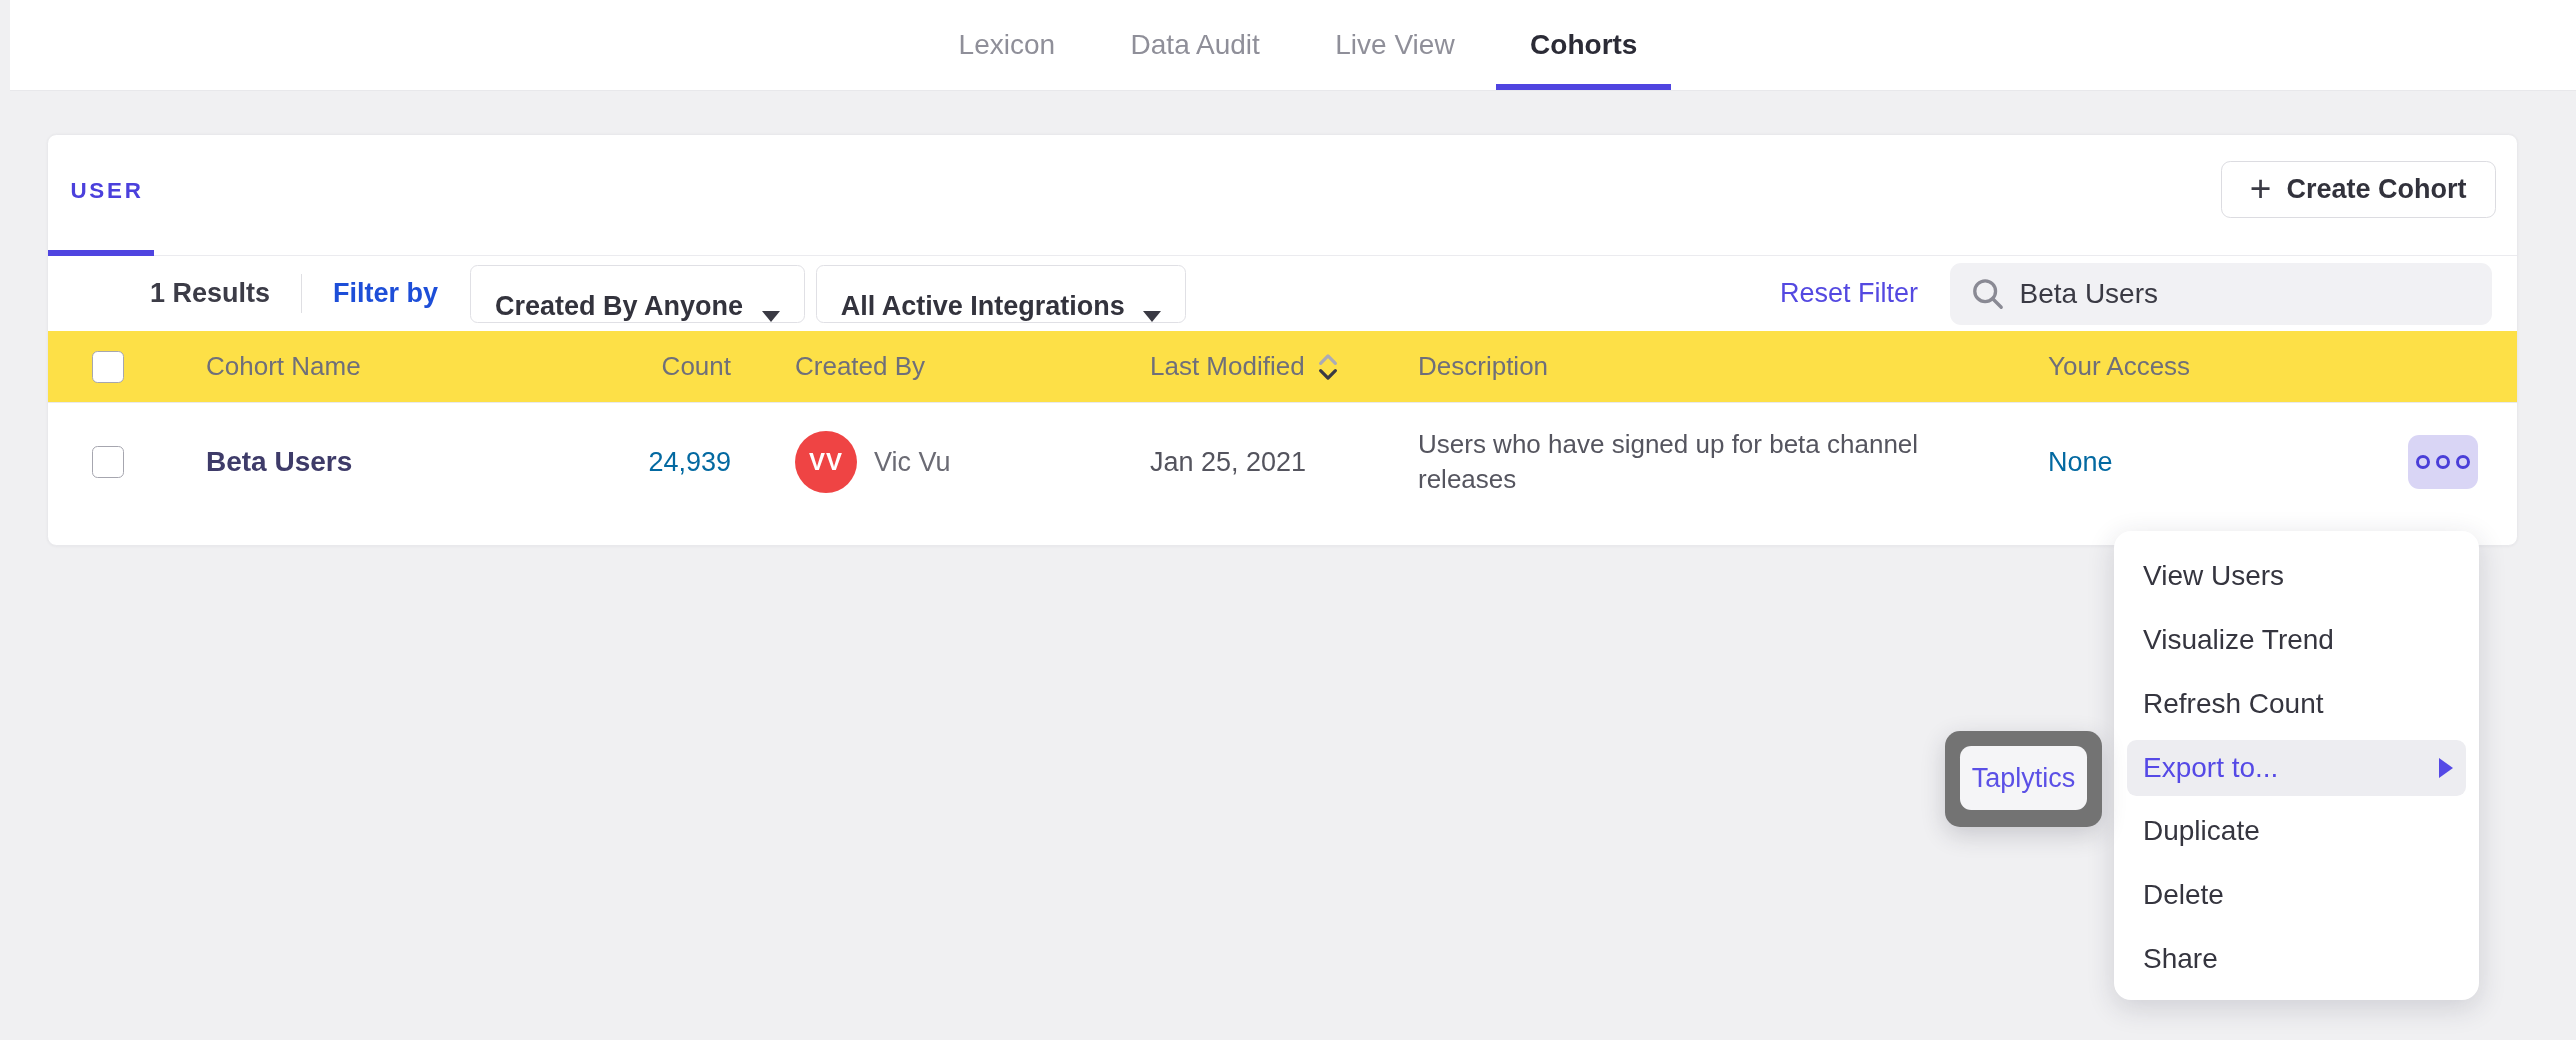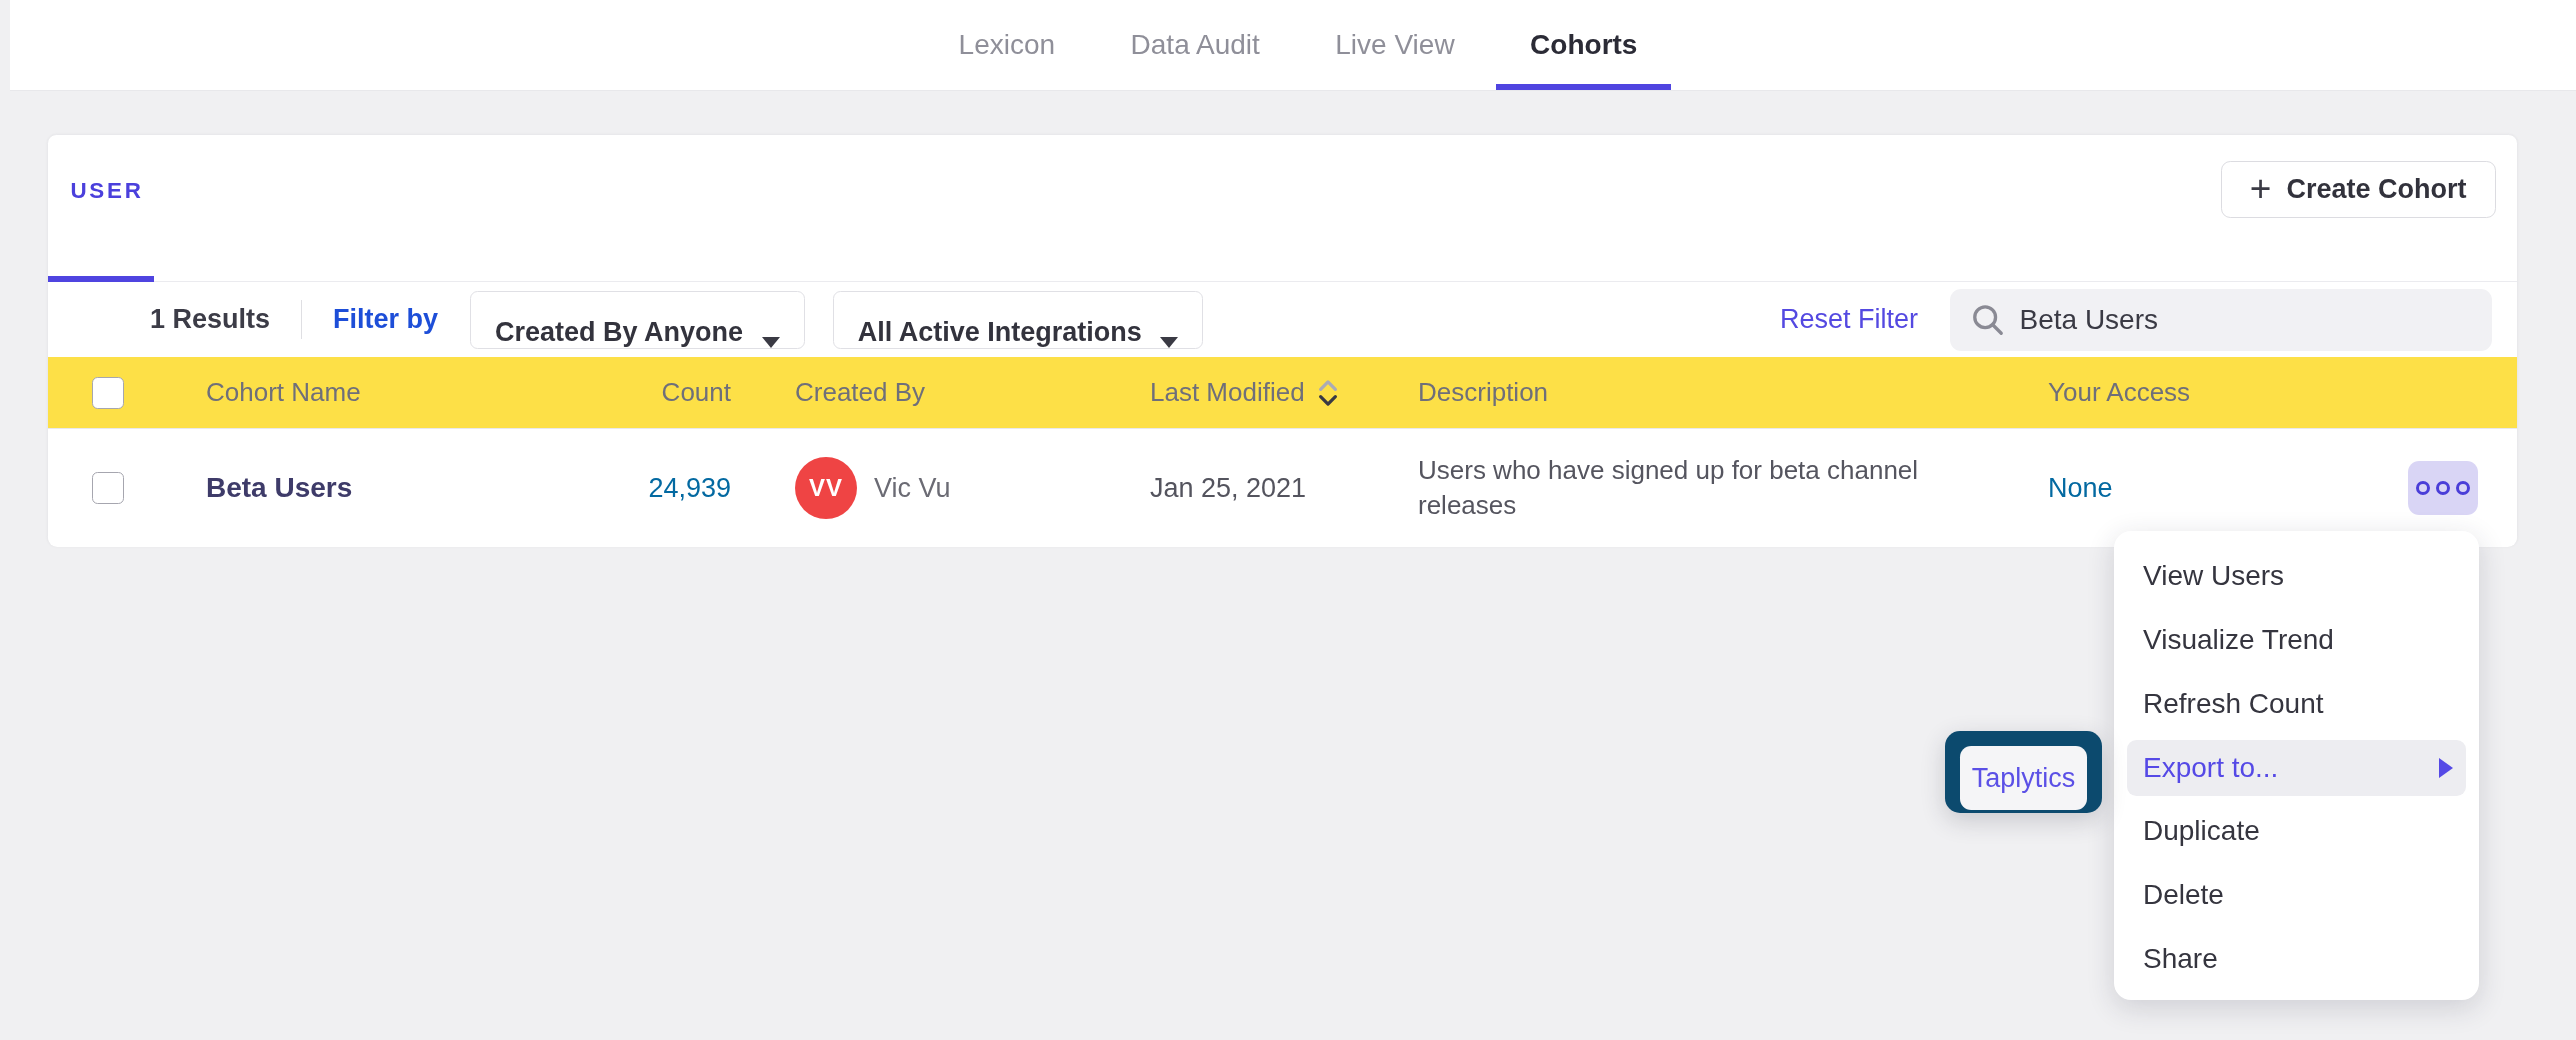--- a/index.html
+++ b/index.html
@@ -13,38 +13,38 @@
   .nav-tabs { display:flex; height:100%; gap:7.5px; }
   .nav-tab { position:relative; height:100%; display:flex; align-items:center; padding:0 34px;
              font-size:28px; color:#8F8F99; font-weight:500; cursor:pointer; }
   .nav-tab.active { color:#2B2B36; font-weight:600; }
   .nav-tab.active .tab-underline { position:absolute; left:0; bottom:0; width:100%; height:6.5px; background:#4F44E0; }
 
   
   .card { position:absolute; left:47px; top:134px; width:2471px; height:412px; background:#ffffff;
           border:0.9px solid #E9E9EC; border-radius:9.3px; box-shadow:0 0.9px 2.8px rgba(30,30,50,0.04); }
 
-  .panel-tabs { position:relative; height:147px; border-bottom:0.9px solid #EBEBEF;padding-left:33px; }
+  .panel-tabs { position:relative; height:121px; border-bottom:0.9px solid #EBEBEF;padding-left:33px; }
   .user-tab { position:absolute; left:22.4px; top:43px; font-size:22.4px; font-weight:700;
               letter-spacing:2.8px; color:#4B40DC; cursor:pointer; }
   .user-underline { position:absolute; left:0; bottom:-0.9px; width:106px; height:5.6px; background:#4F44E0; }
   .create-btn { position:absolute; right:21.5px; top:26px; height:57px; display:flex; align-items:center;
                 gap:15px; padding:0 28px; background:#ffffff; border:1.4px solid #DCDCE1; border-radius:9.3px;
                 font-size:27px; font-weight:600; color:#32323C; cursor:pointer; }
   .plus-glyph { font-size:37px; font-weight:400; color:#3A3A44; line-height:1; margin-top:-2.8px; }
 
   
   .filter-row { height:75px; display:flex; align-items:center; padding-left:102px; padding-right:25px; }
   .results-count { font-size:27px; font-weight:600; color:#3C3C47; white-space:nowrap; }
   .v-divider { width:0.9px; height:39px; background:#DFDFE3; margin:0 31px; }
   .filter-by { font-size:27px; font-weight:600; color:#1d4ed8; margin-right:32px; white-space:nowrap; }
   .dd-btn { height:58px; display:flex; align-items:flex-end; gap:18.7px; padding:0 24px; background:#fff;
             border:1.4px solid #E0E0E5; border-radius:7.5px; font-size:27px; font-weight:600; color:#33333D;
             cursor:pointer; white-space:nowrap; }
-  .dd-btn + .dd-btn { margin-left:28px; }
+  .dd-btn + .dd-btn { margin-left:11px; }
   .caret-down { width:0; height:0; border-left:9.3px solid transparent; border-right:9.3px solid transparent;
                 border-top:11.2px solid #3A3A44; }
   .reset-filter { margin-left:auto; font-size:27px; color:#5449E1; cursor:pointer; white-space:nowrap; }
   .search-box { margin-left:32px; width:542px; height:62px; background:#F1F1F4; border-radius:11.2px;
                 display:flex; align-items:center; padding:0 20.5px; gap:15px; }
   .search-input { flex:1; border:none; outline:none; background:transparent; font-family:"Liberation Sans",sans-serif;
                   font-size:28px; color:#3A3A44; }
 
   
   .grid-row { display:grid; grid-template-columns:114px 318px 207px 64px 355px 268px 630px 308px 1fr;
@@ -72,21 +72,21 @@
   .ctx-menu { position:absolute; left:2114px; top:531px; width:365px; height:469px; background:#fff;
               border-radius:17px; box-shadow:0 7.5px 28px rgba(40,40,60,0.16); padding-top:13px; z-index:10; }
   .menu-item { height:64px; display:flex; align-items:center; padding-left:29px; font-size:28px;
                color:#35353F; cursor:pointer; }
   .menu-item.highlighted { height:56px; margin:3.7px 13px; padding-left:16px; background:#EDEDF1;
                            border-radius:9.3px; color:#5549E6; }
   .submenu-arrow { margin-left:auto; margin-right:13px; width:0; height:0; border-top:10.3px solid transparent;
                    border-bottom:10.3px solid transparent; border-left:14px solid #5549E6; }
 
   
-  .sub-menu { position:absolute; left:1945px; top:731px; width:157px; height:82px; background:#0c4a6e;
+  .sub-menu { position:absolute; left:1945px; top:731px; width:157px; height:96px; background:#737373;
               border-radius:15px; box-shadow:0 7.5px 24px rgba(40,40,60,0.20); padding:15px; z-index:11; }
   .sub-item { width:127px; height:64px; background:#F5F5F7; border-radius:11.2px; display:flex;
               align-items:center; justify-content:center; font-size:27px; color:#5B50E6; cursor:pointer; }
 
   
   .icon-svg { display:block; }
 </style>
 </head>
 <body>
 

